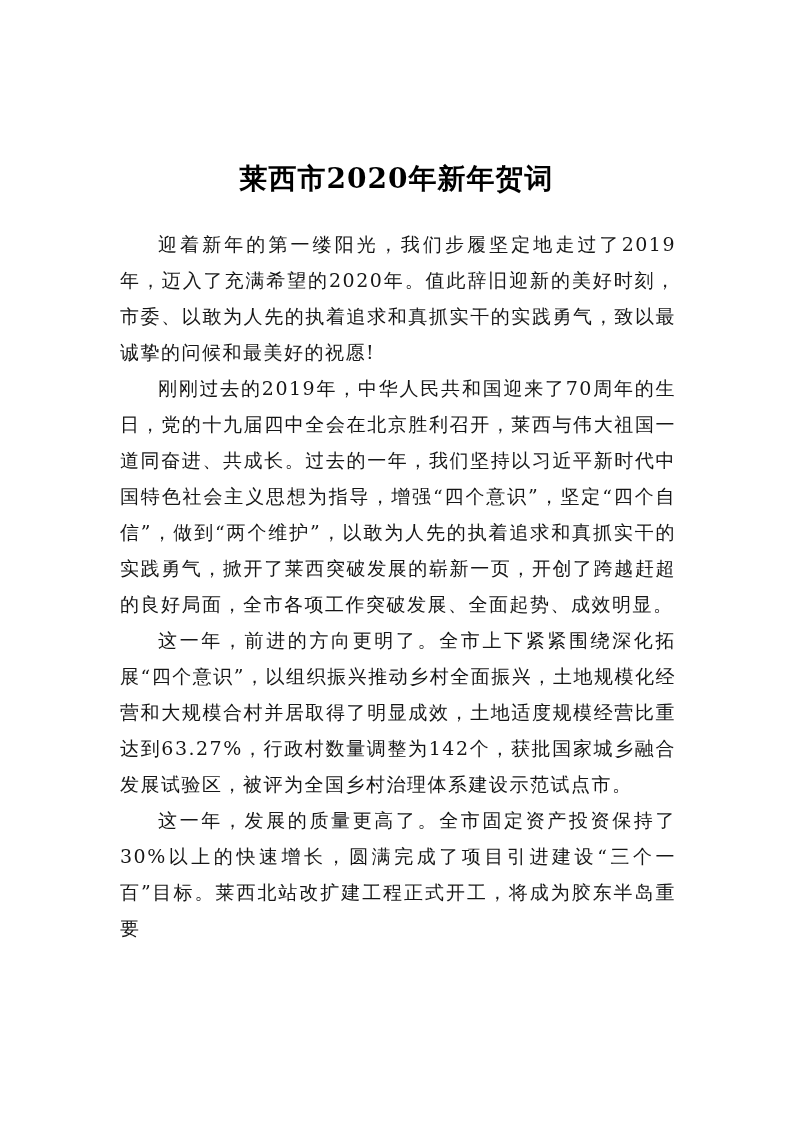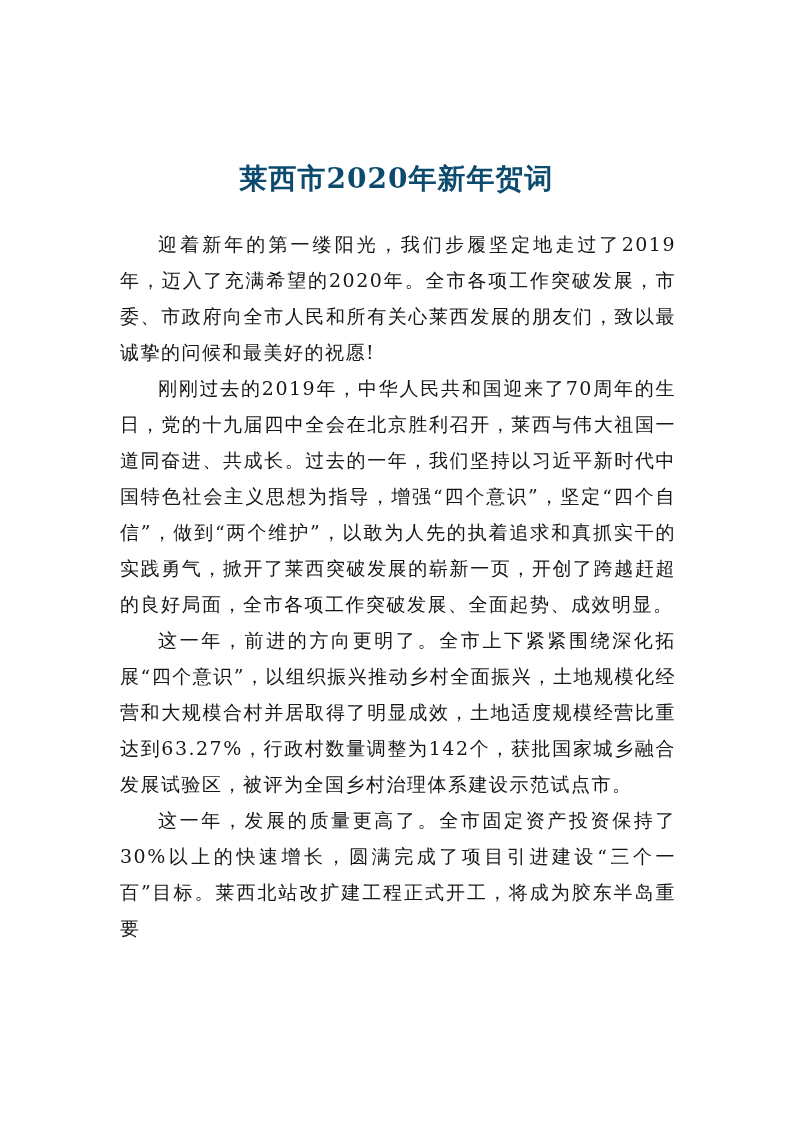--- a/index.html
+++ b/index.html
@@ -10,38 +10,38 @@
   }
   .page {
     position: absolute; left: 0; top: 0; width: 793px; height: 1122px;
     background: #ffffff;
   }
   .title {
     position: absolute; left: 0; top: 140px; width: 793px;
     text-align: center;
     font-family: "DejaVu Serif", "Liberation Serif", serif;
     font-weight: bold; font-size: 28px; line-height: 40px;
-    color: #0c4a6e; letter-spacing: 1px;
+    color: #000000; letter-spacing: 1px;
   }
   .body {
     position: absolute; left: 120px; top: 226px; width: 556px;
   }
   .para {
     margin: 0; padding: 0;
     font-size: 19px; line-height: 36px;
     text-align: justify; text-align-last: left;
     text-indent: 2em;
     letter-spacing: 1.5px;
     color: #161616;
   }
 </style>
 </head>
 <body>
 
 <div class="page">
   <h1 class="title">莱西市2020年新年贺词</h1>
   <div class="body">
-    <p class="para">迎着新年的第一缕阳光，我们步履坚定地走过了2019年，迈入了充满希望的2020年。全市各项工作突破发展，市委、市政府向全市人民和所有关心莱西发展的朋友们，致以最诚挚的问候和最美好的祝愿!</p>
+    <p class="para">迎着新年的第一缕阳光，我们步履坚定地走过了2019年，迈入了充满希望的2020年。值此辞旧迎新的美好时刻，市委、以敢为人先的执着追求和真抓实干的实践勇气，致以最诚挚的问候和最美好的祝愿!</p>
     <p class="para">刚刚过去的2019年，中华人民共和国迎来了70周年的生日，党的十九届四中全会在北京胜利召开，莱西与伟大祖国一道同奋进、共成长。过去的一年，我们坚持以习近平新时代中国特色社会主义思想为指导，增强“四个意识”，坚定“四个自信”，做到“两个维护”，以敢为人先的执着追求和真抓实干的实践勇气，掀开了莱西突破发展的崭新一页，开创了跨越赶超的良好局面，全市各项工作突破发展、全面起势、成效明显。</p>
     <p class="para">这一年，前进的方向更明了。全市上下紧紧围绕深化拓展“四个意识”，以组织振兴推动乡村全面振兴，土地规模化经营和大规模合村并居取得了明显成效，土地适度规模经营比重达到63.27%，行政村数量调整为142个，获批国家城乡融合发展试验区，被评为全国乡村治理体系建设示范试点市。</p>
     <p class="para">这一年，发展的质量更高了。全市固定资产投资保持了30%以上的快速增长，圆满完成了项目引进建设“三个一百”目标。莱西北站改扩建工程正式开工，将成为胶东半岛重要</p>
   </div>
 </div>
 
 </body></html>

